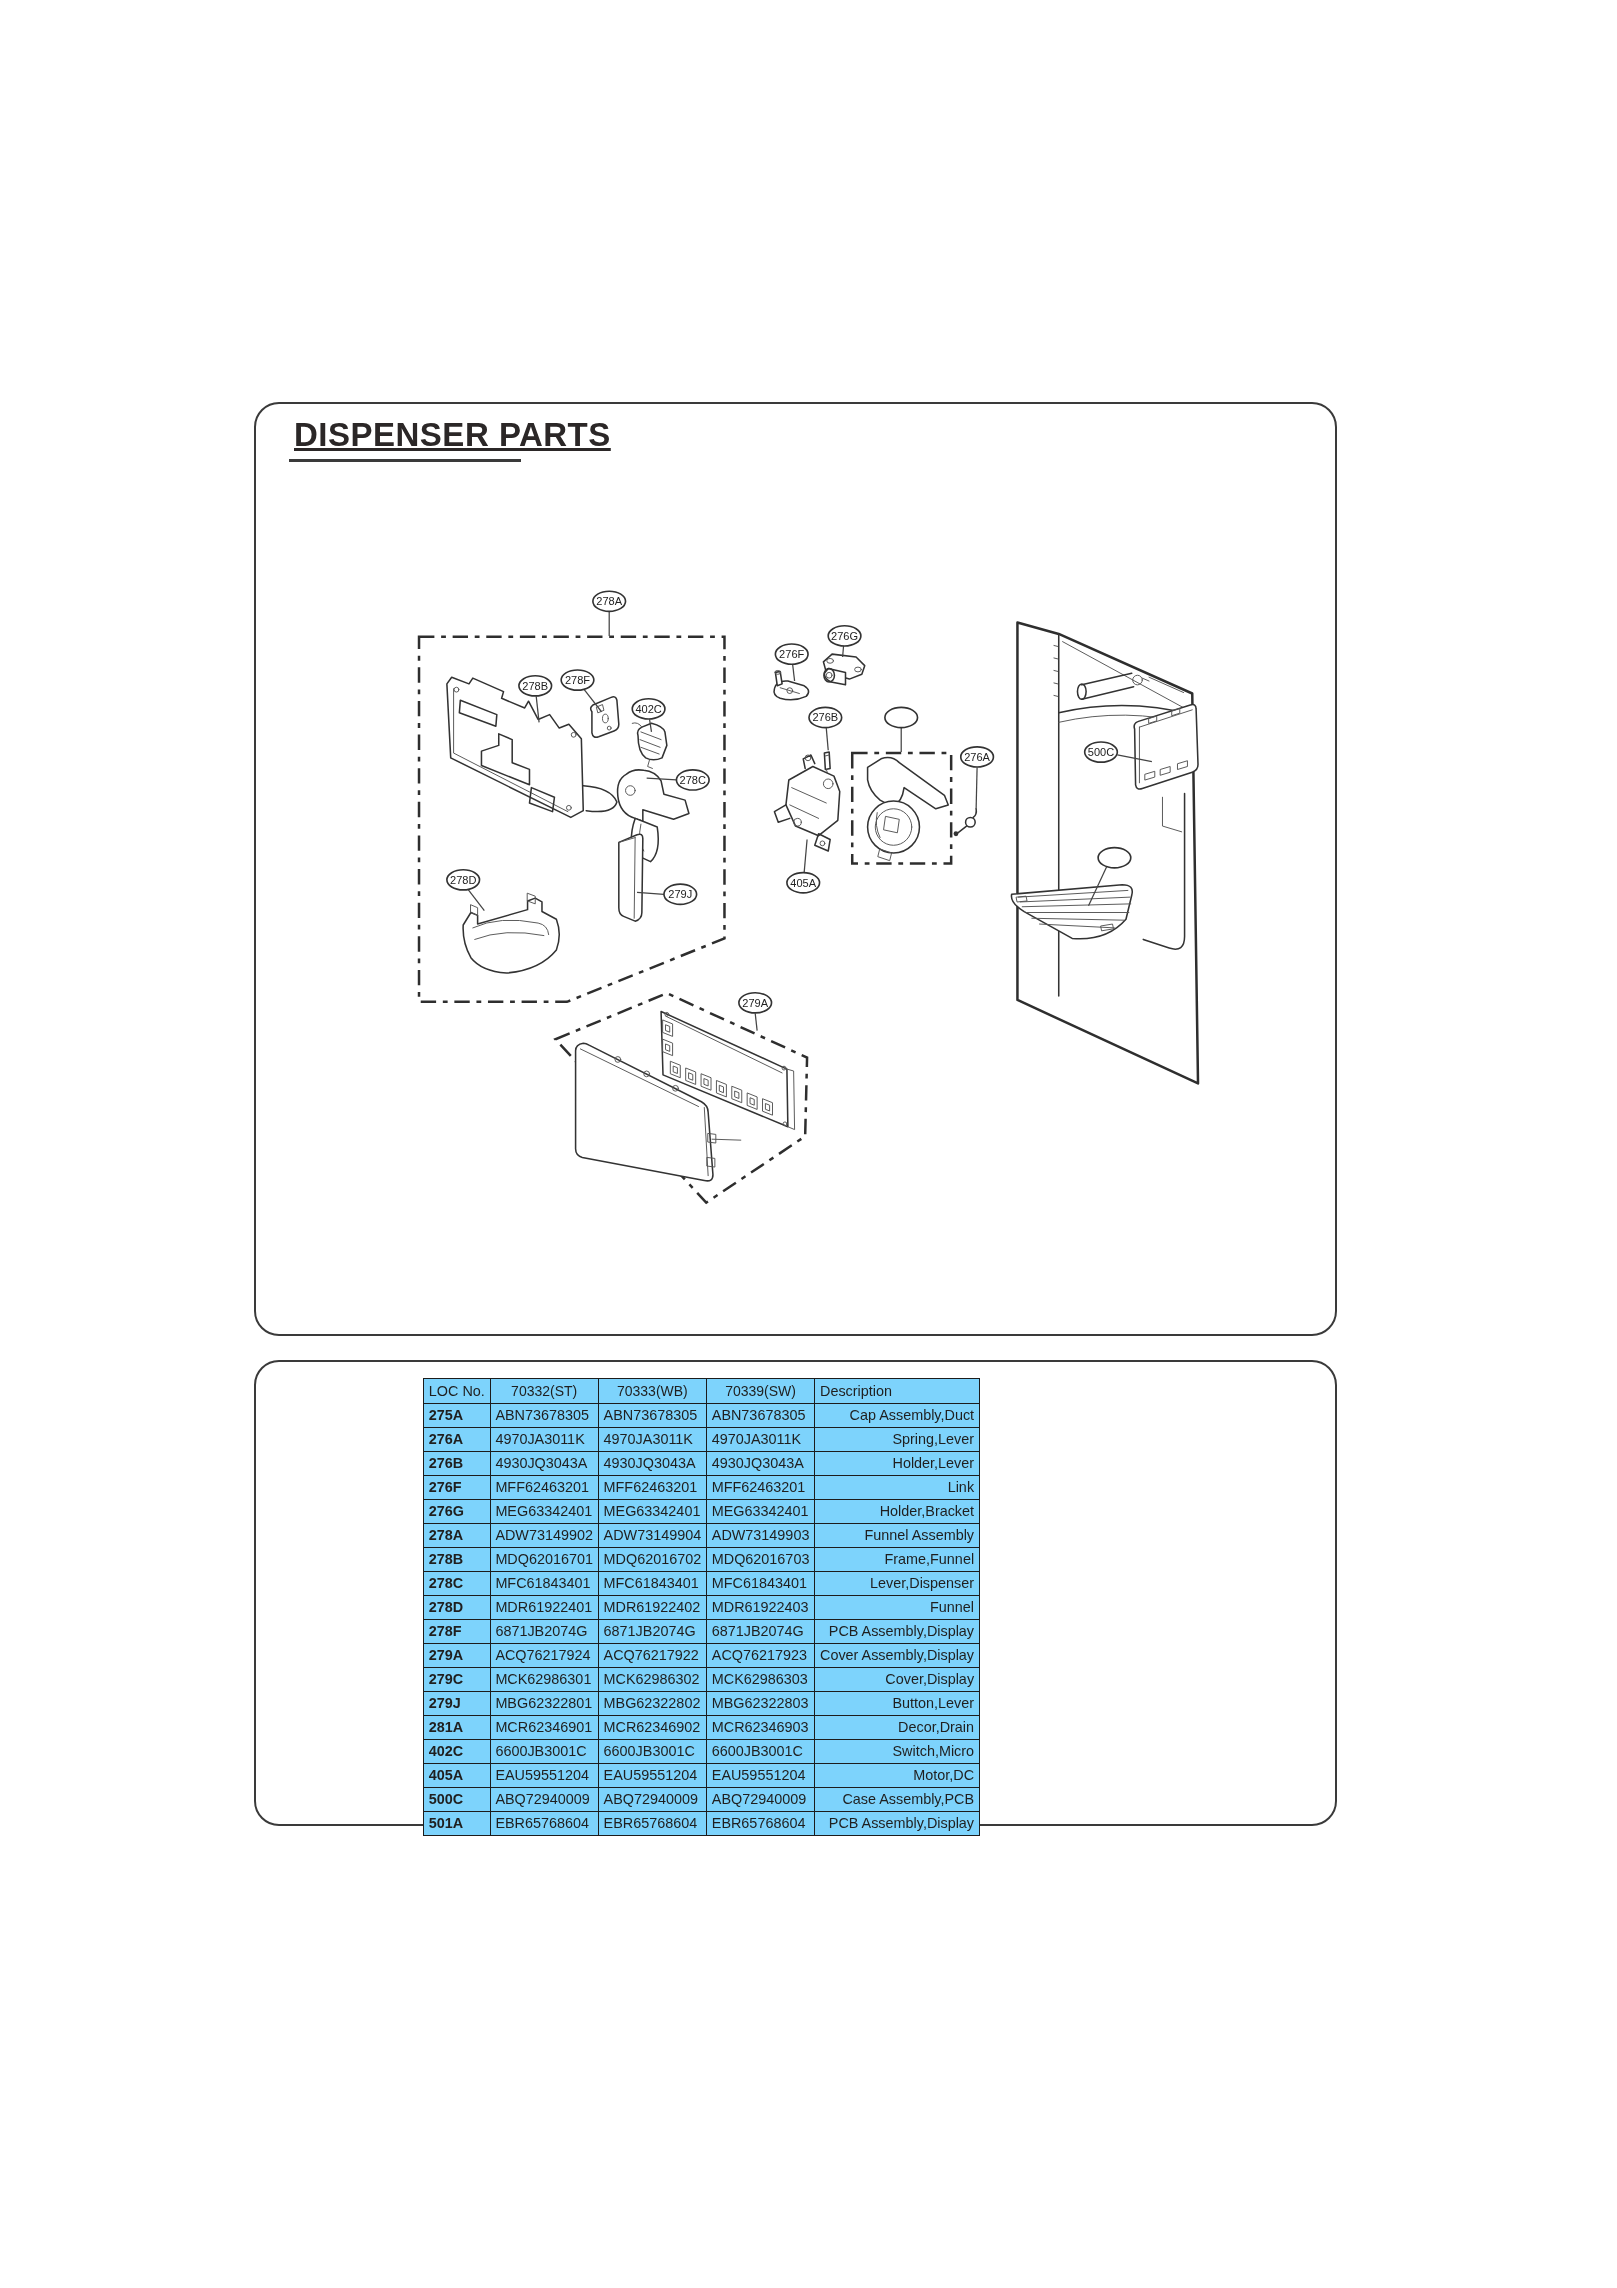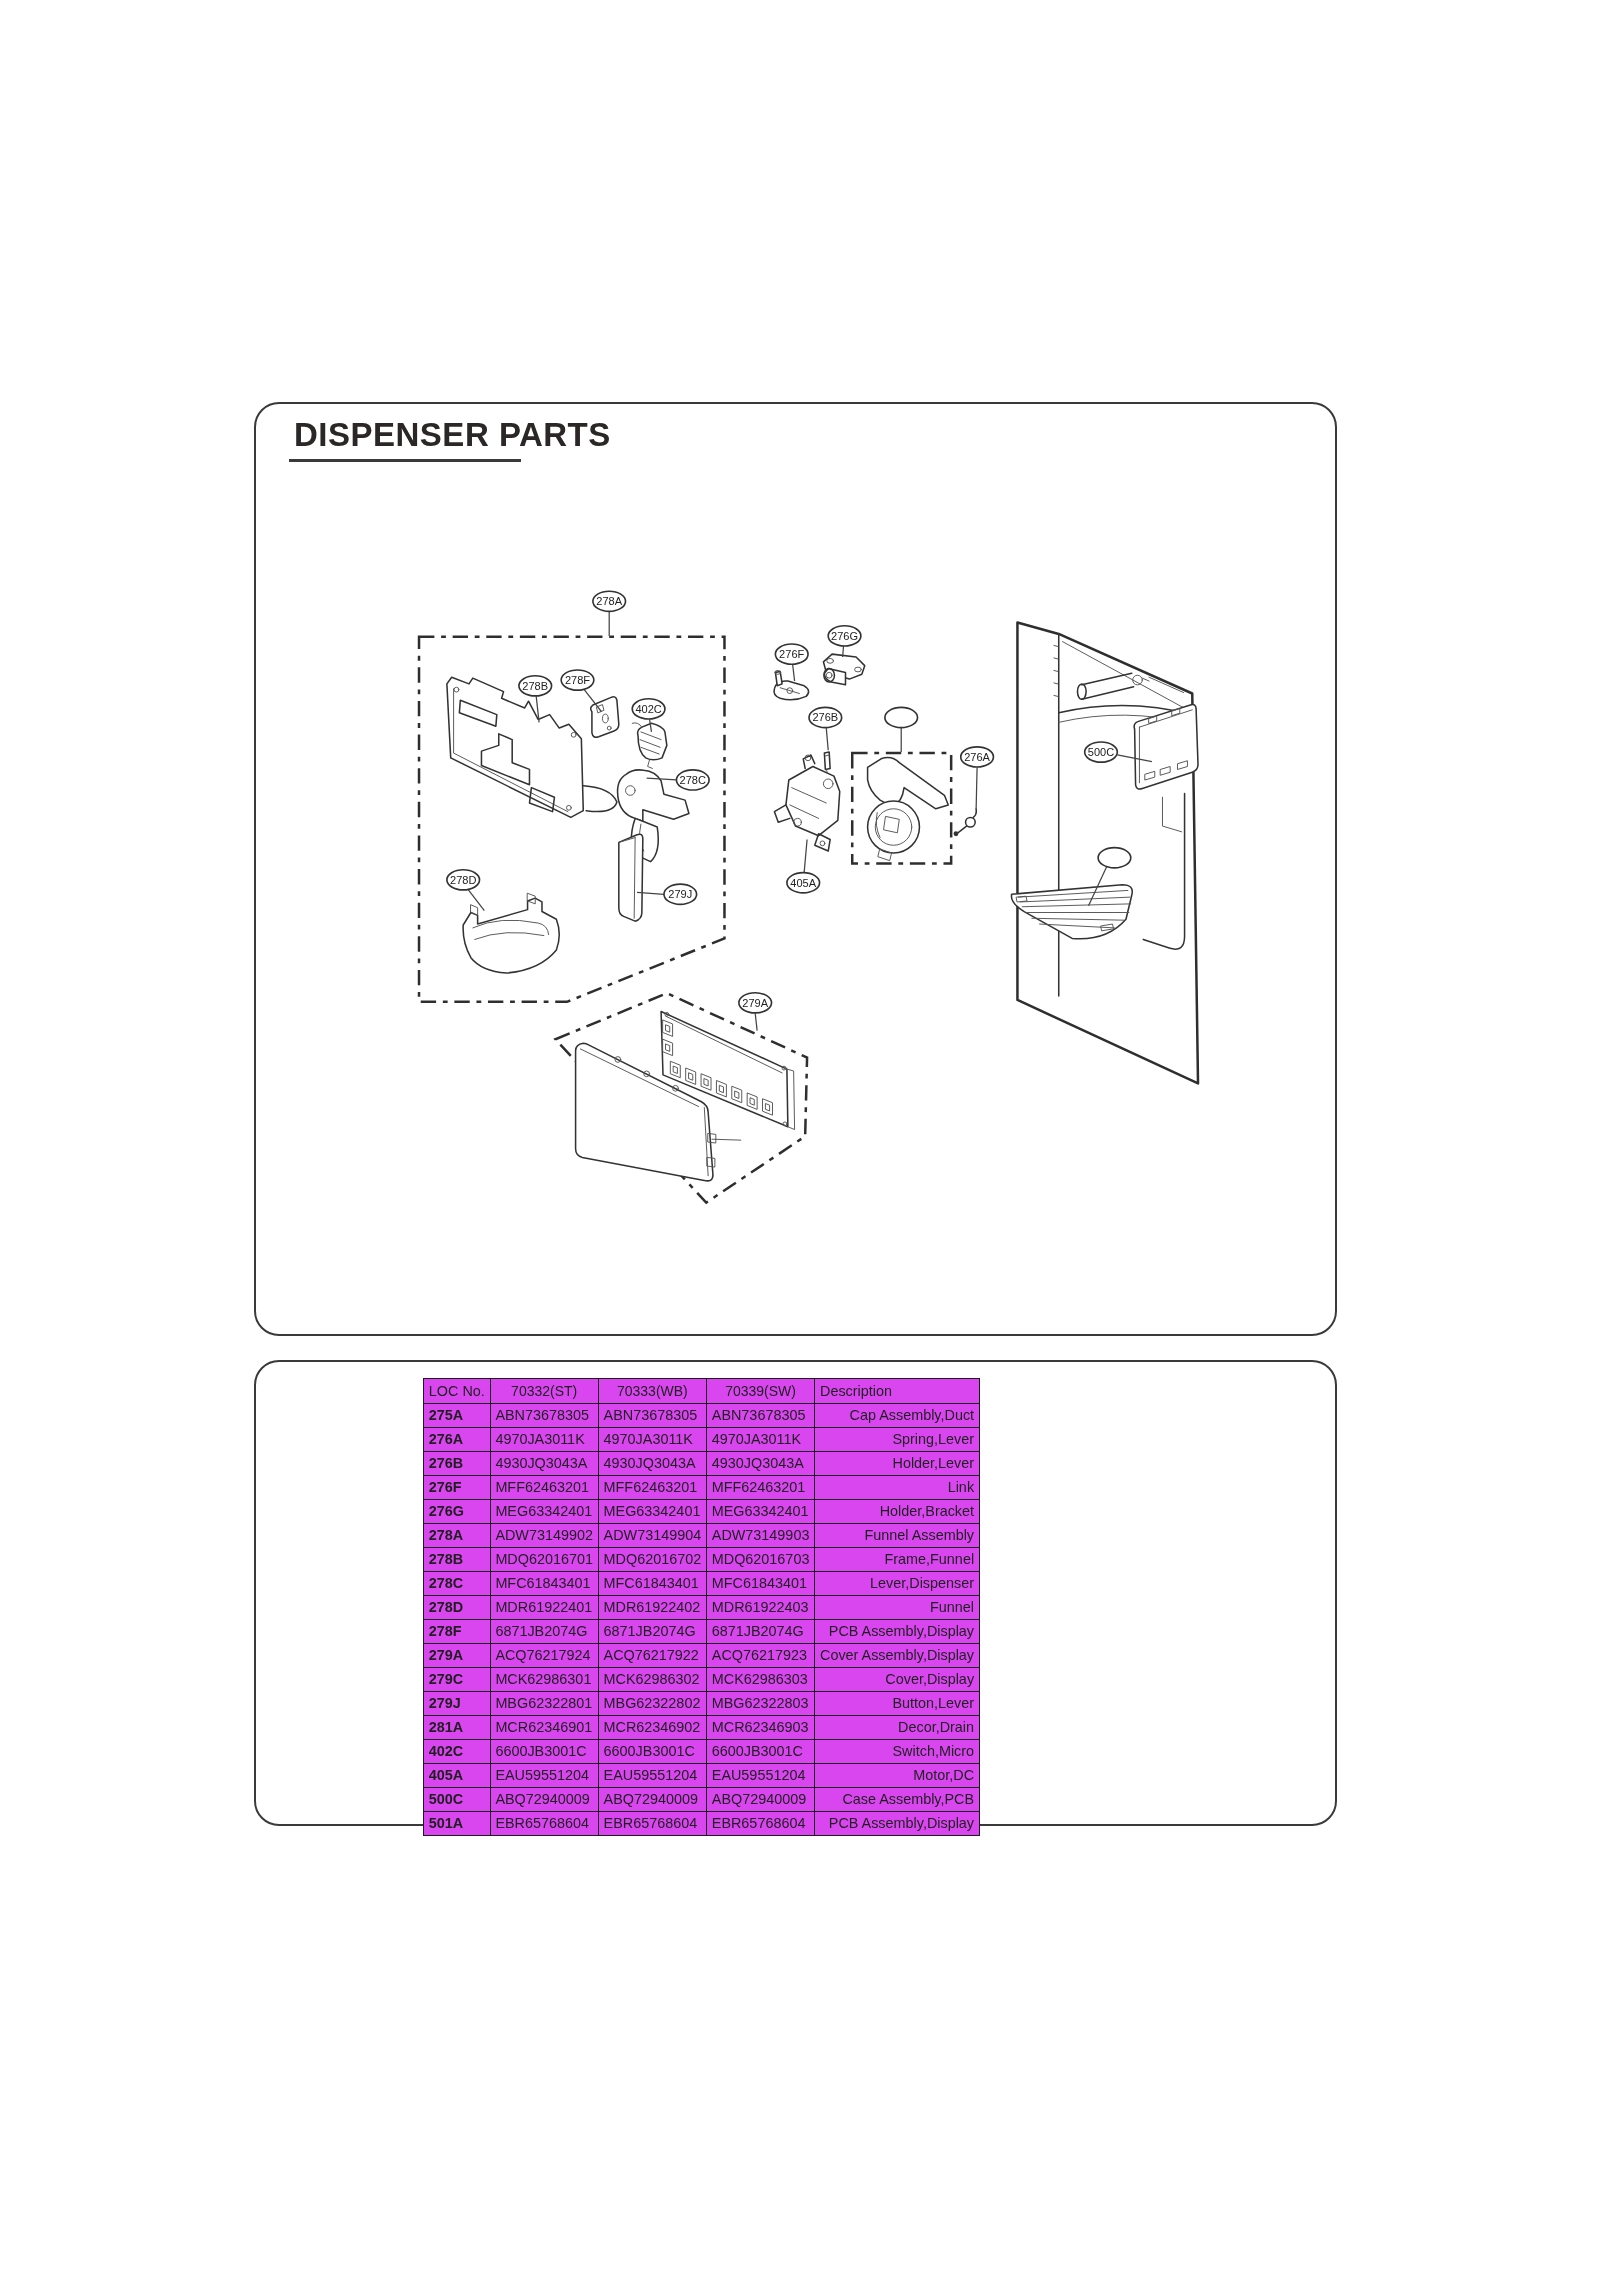--- a/index.html
+++ b/index.html
@@ -7,39 +7,39 @@
     width:1618px;height:2288px;background:#ffffff;position:relative;
     font-family:"Liberation Sans", sans-serif;color:#1f1f1f;overflow:hidden;
   }
   .frame{
     position:absolute;background:#fff;border:2.9px solid #3a3a3a;border-radius:25px;
   }
   #box-diagram{left:254px;top:402px;width:1079px;height:930px;}
   #box-table{left:254px;top:1360px;width:1079px;height:462px;}
   .doc-title{
     position:absolute;left:38px;top:11.5px;font-size:33px;font-weight:bold;
-    letter-spacing:0.5px;color:#2b2727;white-space:nowrap;
+    letter-spacing:0.5px;color:#2b2727;white-space:nowrap;text-decoration:underline;
   }
   .title-underline{
     position:absolute;left:33px;top:55px;width:232px;height:2.9px;background:#3a3a3a;
   }
   #diagram-svg{position:absolute;left:0;top:0;}
   
   .ln{fill:none;stroke:#333;stroke-width:1.6;stroke-linejoin:round;stroke-linecap:round;}
   .ln-thin{fill:none;stroke:#555;stroke-width:1;stroke-linejoin:round;stroke-linecap:round;}
   .ln-thick{fill:none;stroke:#2e2e2e;stroke-width:2.6;stroke-linejoin:round;stroke-linecap:round;}
   .fillw{fill:#fff;stroke:#333;stroke-width:1.6;stroke-linejoin:round;}
   .dash{fill:none;stroke:#2e2e2e;stroke-width:2.6;stroke-dasharray:16 7 5 7;stroke-linecap:butt;}
   .leader{stroke:#444;stroke-width:1.3;fill:none;}
   .callout-oval{fill:#fff;stroke:#333;stroke-width:1.7;}
   .callout-text{font-family:"Liberation Sans",sans-serif;font-size:11.5px;fill:#222;stroke:none;text-anchor:middle;}
   .dot{fill:#333;stroke:none;}
   
   #parts-table-wrap{position:absolute;left:167px;top:16.3px;}
-  table.parts{border-collapse:collapse;table-layout:fixed;background:#d946ef;}
+  table.parts{border-collapse:collapse;table-layout:fixed;background:#7dd3fc;}
   table.parts th,table.parts td{
     border:1.9px solid #1c1c1c;padding:0 4.8px;height:23px;line-height:1.05;
     font-size:14.4px;overflow:hidden;white-space:nowrap;
   }
   table.parts th{font-weight:normal;height:24px;text-align:left;}
   table.parts th.c-model{font-size:14px;text-align:center;}
   td.cell-loc{text-align:left;font-weight:bold;}
   td.cell-part{text-align:left;font-size:14px;}
   td.cell-desc{text-align:right;}
 </style>

